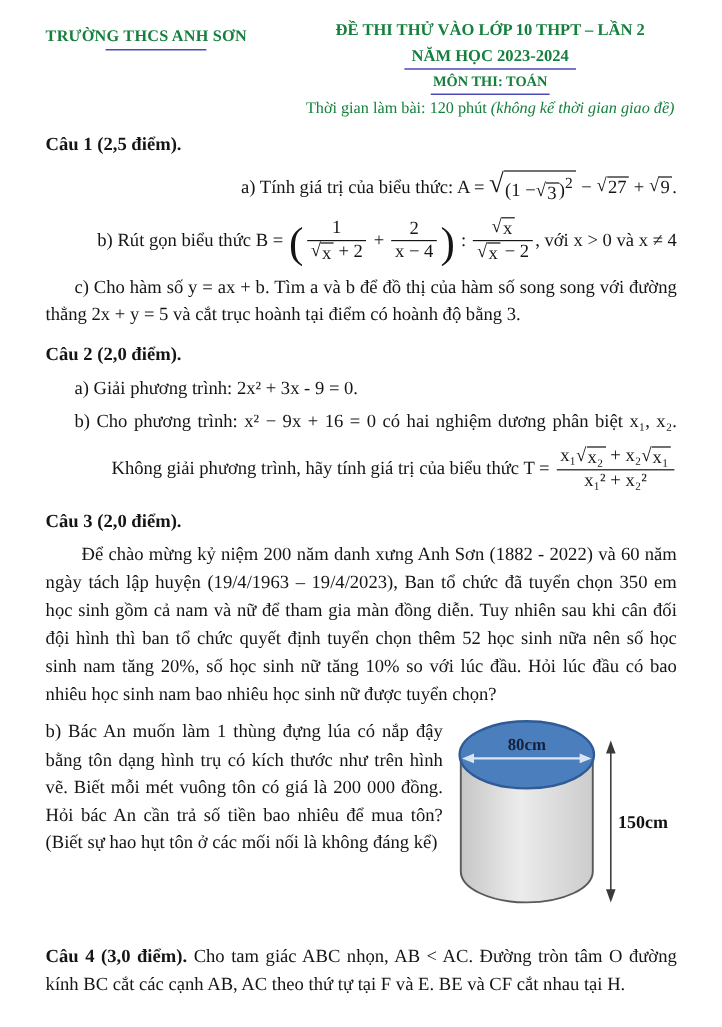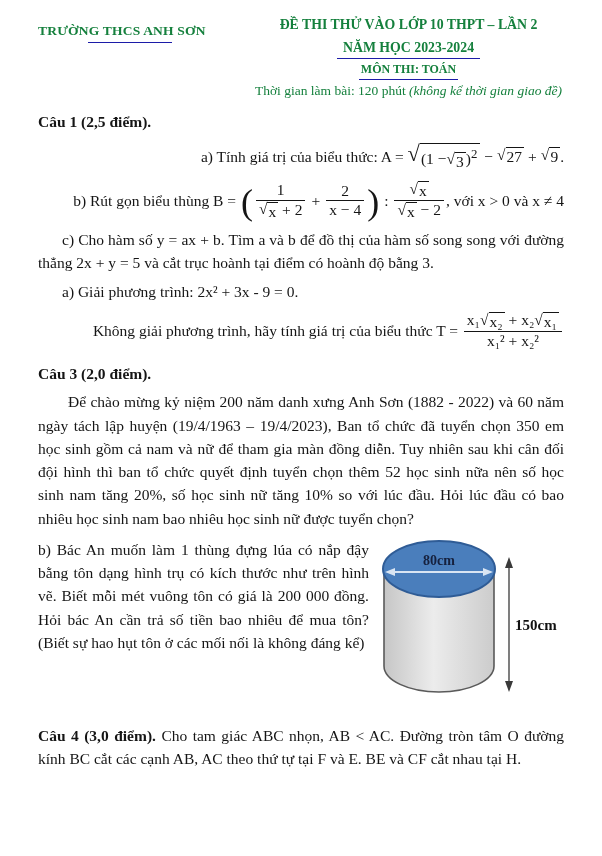--- a/index.html
+++ b/index.html
@@ -81,21 +81,21 @@
       </span>
     <span class="mop">+</span>
     <span class="sqrt">
         <span class="rad">√</span>
         <span class="vin">9</span>
       </span>
     <span>.</span>
   </div>
 
   <div class="eqrow tall" style="margin-top:10px;">
-    <span>b) Rút gọn biểu thùng B =</span>&nbsp;
+    <span>b) Rút gọn biểu thức B =</span>&nbsp;
     <span class="bp">(</span>
     <span class="frac">
       <span class="num">1</span>
       <span class="den"><span class="sqrt">
             <span class="rad">√</span>
             <span class="vin">x</span>
           </span> <span>+ 2</span></span>
     </span>
     <span class="mop">+</span>
     <span class="frac">
@@ -114,21 +114,23 @@
             <span class="vin">x</span>
           </span> <span>− 2</span></span>
     </span>
     <span>, với x &gt; 0 và x ≠ 4</span>
   </div>
 
   <p class="just sp" style="text-indent:24px;margin-top:7px;">c) Cho hàm số y = ax + b. Tìm a và b để đồ thị của hàm số song song với đường thẳng 2x + y = 5 và cắt trục hoành tại điểm có hoành độ bằng 3.</p>
 </div>
 
 <div>
+  <p class="qhead">Câu 2 (2,0 điểm).</p>
   <p class="ind sp">a) Giải phương trình: 2x² + 3x - 9 = 0.</p>
+  <p class="ind sp just" style="text-align-last:justify;">b) Cho phương trình:  x² − 9x + 16 = 0 có hai nghiệm dương phân biệt x₁, x₂.</p>
   <div class="eqrow tall" style="margin-left:0;margin-top:8px;">
     <span>Không giải phương trình, hãy tính giá trị của biểu thức T =</span>&nbsp;
     <span class="frac">
       <span class="num"><span>x₁</span><span class="sqrt">
             <span class="rad">√</span>
             <span class="vin">x₂</span>
           </span> <span>+ x₂</span><span class="sqrt">
             <span class="rad">√</span>
             <span class="vin">x₁</span>
           </span></span>

